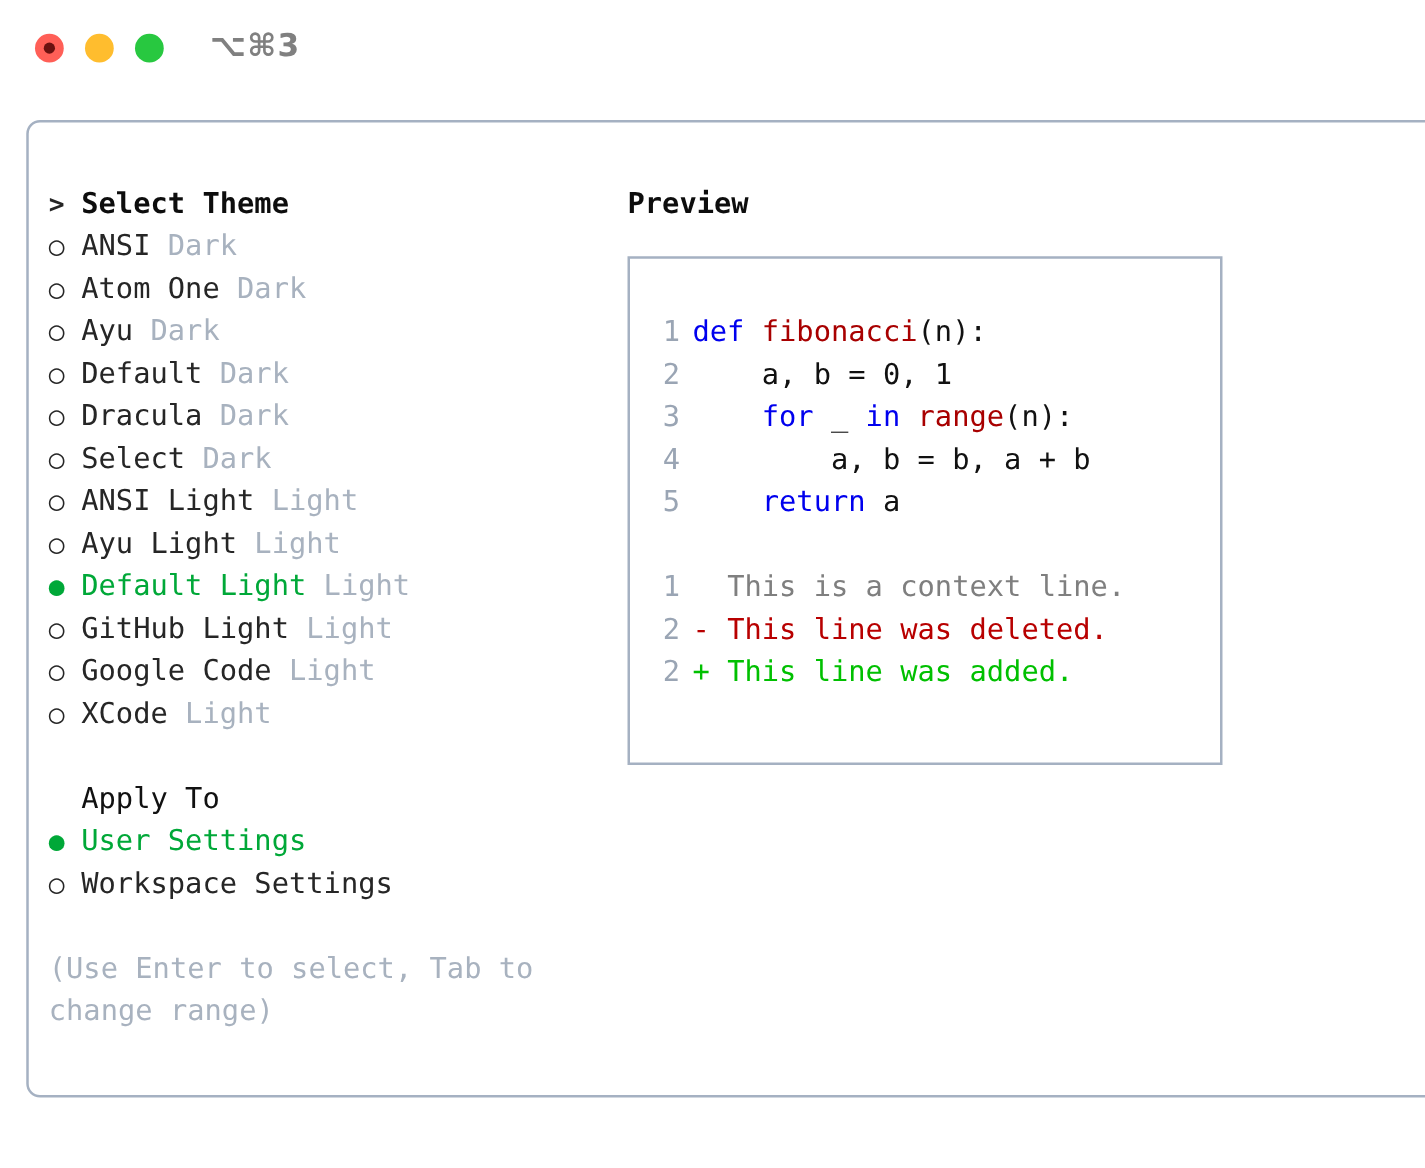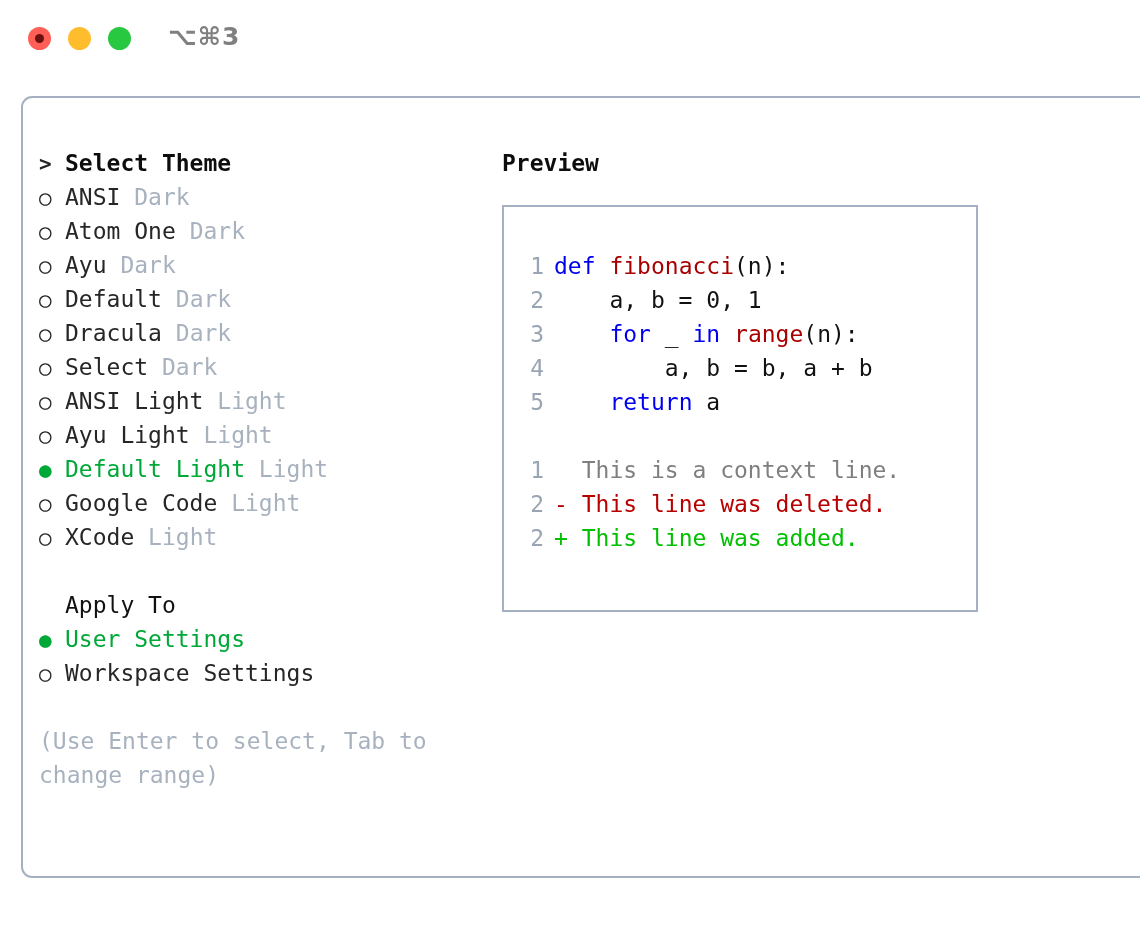--- a/index.html
+++ b/index.html
@@ -187,20 +187,21 @@
       <div id="theme-list">
           <div class="row"><span class="marker">○</span><span class="name">ANSI</span><span class="badge"> Dark</span></div>
           <div class="row"><span class="marker">○</span><span class="name">Atom One</span><span class="badge"> Dark</span></div>
           <div class="row"><span class="marker">○</span><span class="name">Ayu</span><span class="badge"> Dark</span></div>
           <div class="row"><span class="marker">○</span><span class="name">Default</span><span class="badge"> Dark</span></div>
           <div class="row"><span class="marker">○</span><span class="name">Dracula</span><span class="badge"> Dark</span></div>
           <div class="row"><span class="marker">○</span><span class="name">Select</span><span class="badge"> Dark</span></div>
           <div class="row"><span class="marker">○</span><span class="name">ANSI Light</span><span class="badge"> Light</span></div>
           <div class="row"><span class="marker">○</span><span class="name">Ayu Light</span><span class="badge"> Light</span></div>
           <div class="row selected"><span class="marker">●</span><span class="name">Default Light</span><span class="badge"> Light</span></div>
+          <div class="row"><span class="marker">○</span><span class="name">GitHub Light</span><span class="badge"> Light</span></div>
           <div class="row"><span class="marker">○</span><span class="name">Google Code</span><span class="badge"> Light</span></div>
           <div class="row"><span class="marker">○</span><span class="name">XCode</span><span class="badge"> Light</span></div>
         </div>
 
       <div class="gap"></div>
 
       <div class="row apply-hdr">Apply To</div>
 
       <div id="apply-list">
           <div class="row selected"><span class="marker">●</span><span class="name">User Settings</span></div>

